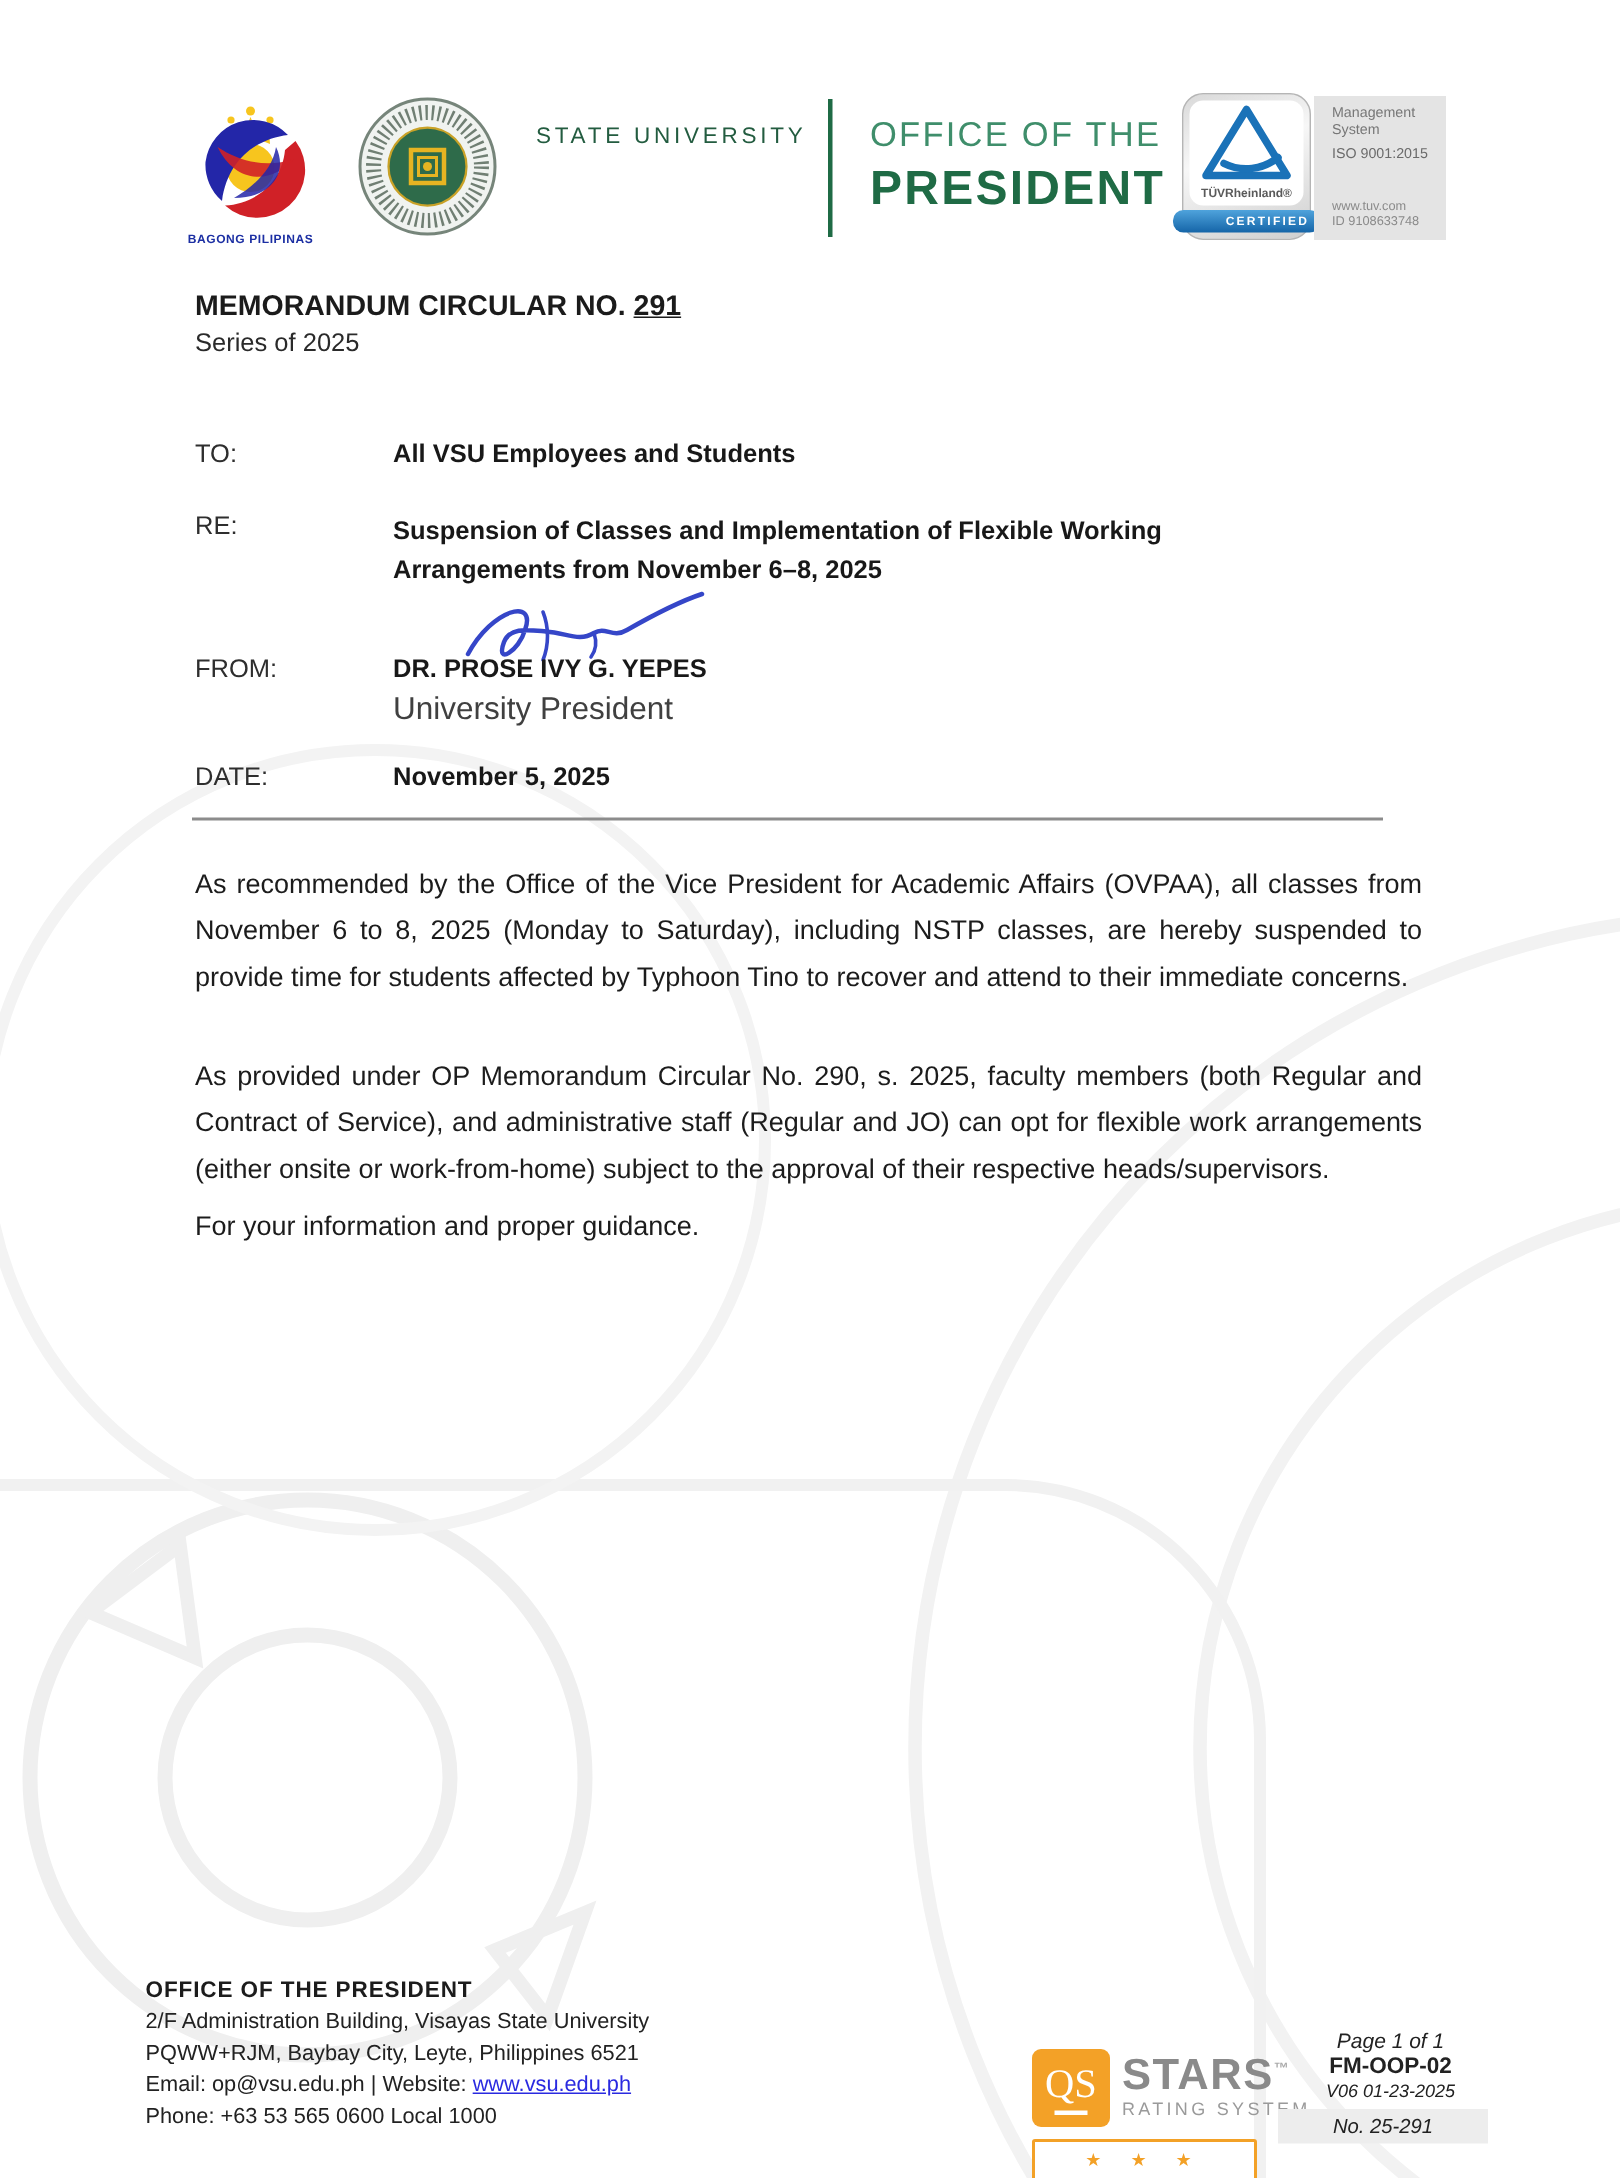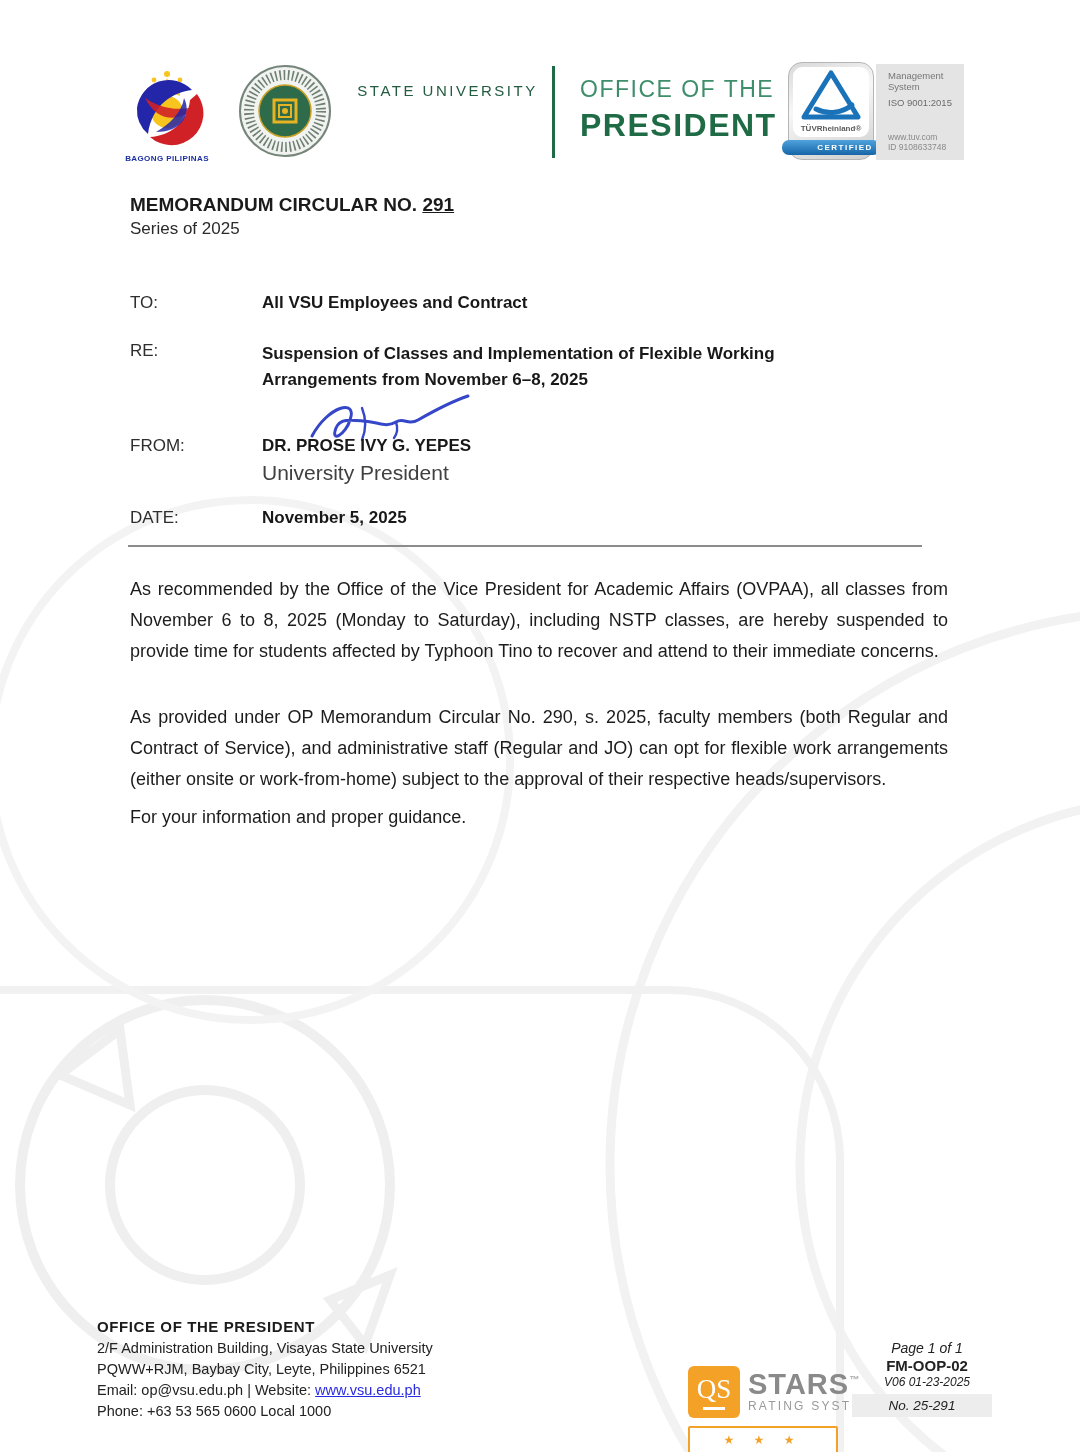--- a/index.html
+++ b/index.html
@@ -63,21 +63,21 @@
     display:flex;flex-direction:column;align-items:center;justify-content:center;
     font-family:"Liberation Serif",serif;font-size:27px;font-weight:normal;}
   .qs-sq .bar{width:22px;height:3px;background:#ffffff;margin-top:2px;}
   .qs-txt{margin-left:8px;}
   .qs-stars{font-size:29px;font-weight:bold;color:#8a8a8a;letter-spacing:1px;line-height:28px;}
   .qs-stars sup{font-size:10px;color:#aaa;}
   .qs-rating{font-size:12px;letter-spacing:2.2px;color:#9a9a9a;margin-top:1px;}
   .qs-box{margin-top:8px;width:146px;height:24px;border:2px solid #f3a127;border-radius:2px;
     background:#fff;color:#f3a127;font-size:12px;text-align:center;line-height:24px;letter-spacing:8px;}
   .pinfo{left:852px;top:1340px;width:150px;text-align:center;color:#222;}
-  .pinfo .pg{font-size:14px;font-style:italic;}
+  .pinfo .pg{font-size:14px;font-style:italic;margin-top:12px;}
   .pinfo .fc{font-size:15px;font-weight:bold;margin-top:1px;}
   .pinfo .vv{font-size:12px;font-style:italic;margin-top:1px;}
   .pinfo .docno{margin-top:5px;background:#ededed;text-align:center;font-size:13.5px;
     font-style:italic;padding:4px 10px;width:120px;}
   .bp-text{font-size:8px;font-weight:bold;color:#1c2fa3;letter-spacing:.4px;text-align:center;margin-top:-2px;}
 </style>
 </head>
 <body>
 
 <svg class="abs" id="watermark" width="1080" height="1452" viewBox="0 0 1080 1452" fill="none">
@@ -151,21 +151,21 @@
     </div>
   </div>
 </div>
 
 <div class="abs content memo-title">
   <span>MEMORANDUM CIRCULAR NO. </span><span class="u">291</span>
 </div>
 <div class="abs content memo-series">Series of 2025</div>
 
 <div class="abs content flabel" style="top:293px">TO:</div>
-<div class="abs content fvalue" style="top:293px">All VSU Employees and Contract</div>
+<div class="abs content fvalue" style="top:293px">All VSU Employees and Students</div>
 
 <div class="abs content flabel" style="top:341px">RE:</div>
 <div class="abs content fvalue re-value" style="top:341px">Suspension of Classes and Implementation of Flexible Working Arrangements from November 6–8, 2025</div>
 
 <svg class="abs content signature" viewBox="0 0 180 60">
   <path d="M12 46 C 28 16, 58 8, 50 30 C 46 44, 30 54, 36 38 C 40 28, 52 30, 64 31
            C 78 32, 86 38, 96 32 C 104 27, 108 36, 118 30 C 132 22, 150 12, 168 6" fill="none" stroke="#3546c8" stroke-width="3" stroke-linecap="round"></path>
   <path d="M62 18 C 66 28, 66 40, 62 50" fill="none" stroke="#3546c8" stroke-width="2.4" stroke-linecap="round"></path>
   <path d="M96 32 C 98 38, 97 44, 94 48" fill="none" stroke="#3546c8" stroke-width="2.4" stroke-linecap="round"></path>
 </svg>

